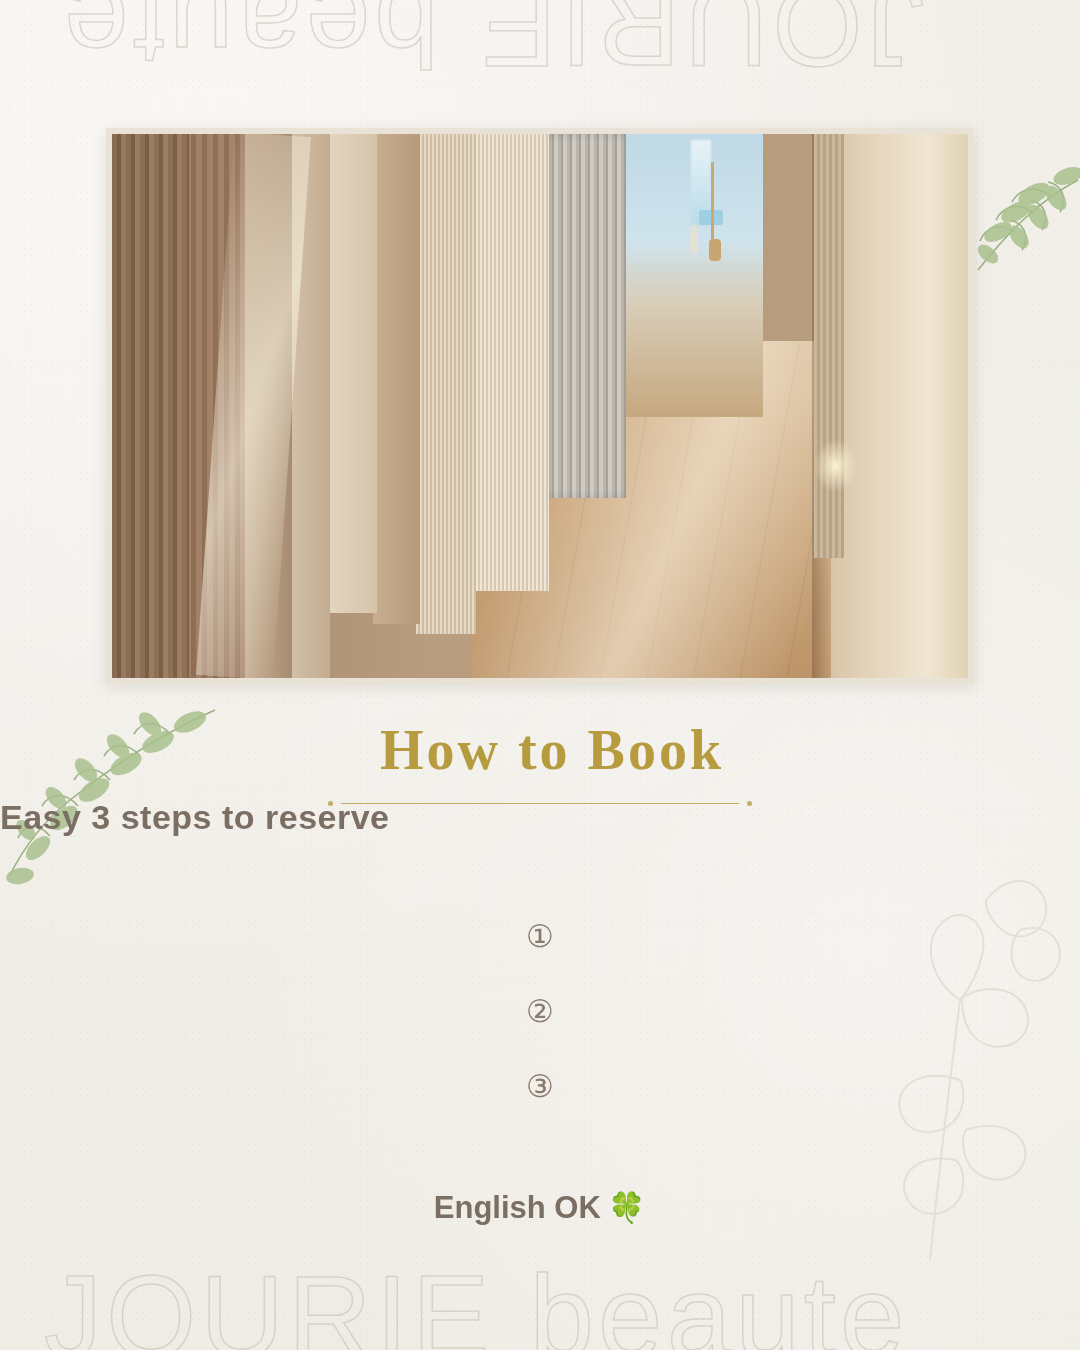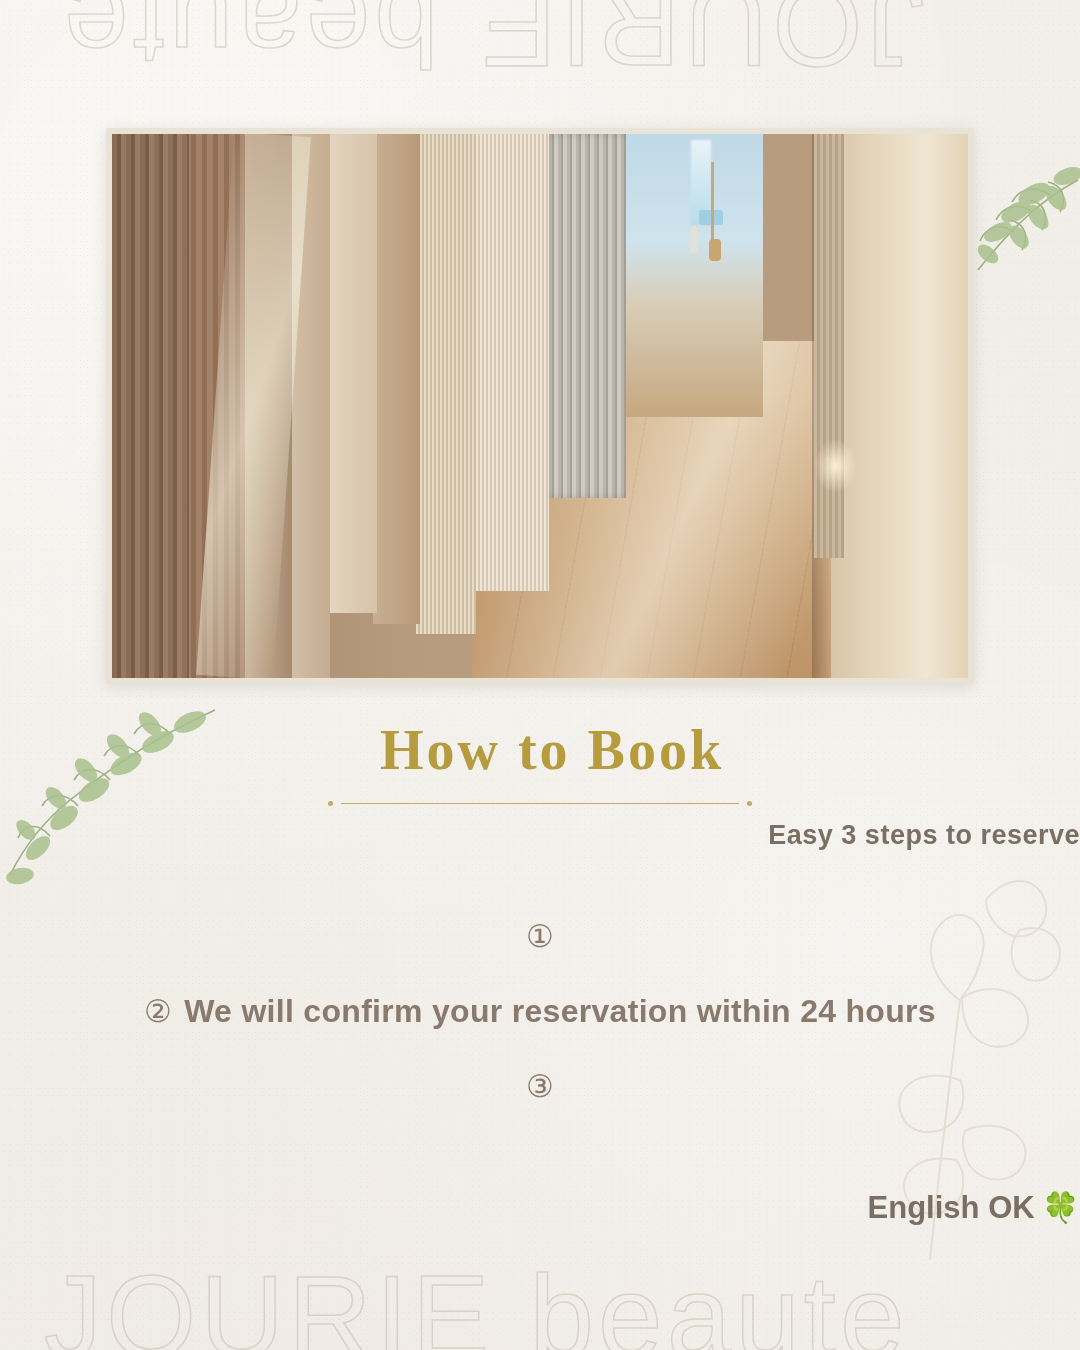--- a/index.html
+++ b/index.html
@@ -292,25 +292,25 @@
   }
   .divider .dot {
     width: 5px;
     height: 5px;
     border-radius: 50%;
     background: #c3ab66;
     margin: 0 8px;
   }
   .subtitle {
     position: absolute;
-    top: 820px;
+    top: 798px;
     left: 0;
     width: 100%;
-    text-align: right;
-    font-size: 27px;
+    text-align: left;
+    font-size: 34px;
     font-weight: 600;
     color: #7b6e63;
     letter-spacing: 0.5px;
   }
 
   .steps {
     position: absolute;
     top: 918px;
     left: 0;
     width: 100%;
@@ -330,21 +330,21 @@
     font-size: 31px;
     font-weight: 400;
     color: #8a7a6d;
   }
 
   .english-ok {
     position: absolute;
     top: 1190px;
     left: 0;
     width: 100%;
-    text-align: right;
+    text-align: center;
     font-size: 31px;
     font-weight: 600;
     color: #7b6e63;
   }
   .clover {
     display: inline-block;
     margin-left: 8px;
     color: #5bab3f;
     font-size: 30px;
   }
@@ -462,21 +462,20 @@
   </div>
 
   <div class="subtitle">Easy 3 steps to reserve</div>
 
   <div class="steps">
     <div class="step">
       <span class="num">①</span>
     </div>
     <div class="step">
       <span class="num">②</span>
-      <span>We will confirm  your reservation within 24 hours</span>
     </div>
     <div class="step">
       <span class="num">③</span>
     </div>
   </div>
 
   <div class="english-ok">
     <span>English OK</span><span class="clover">🍀</span>
   </div>
 </div>

